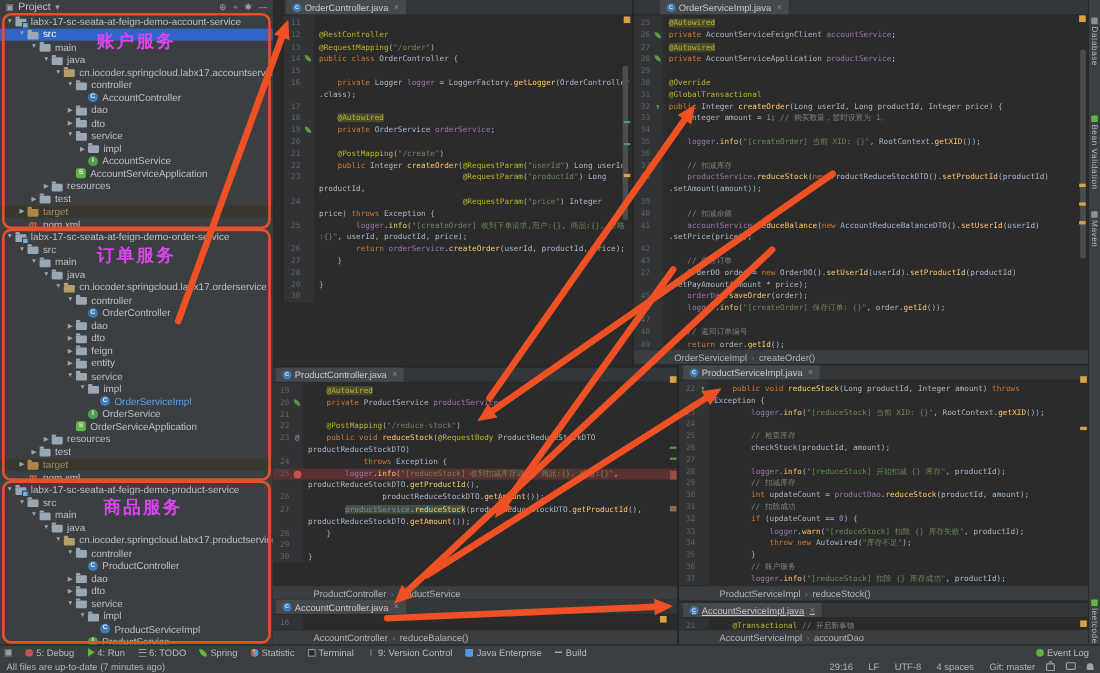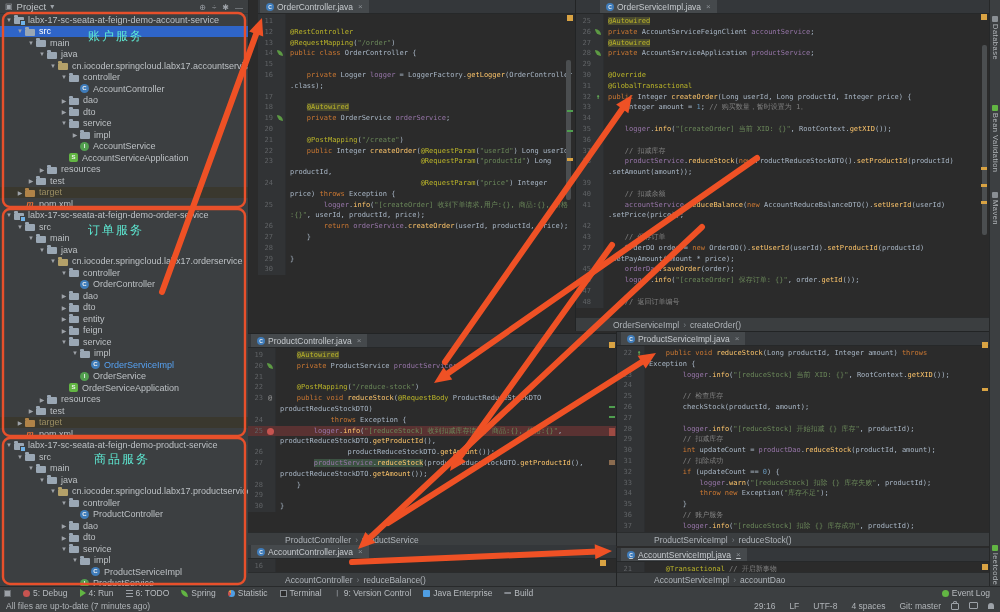--- a/index.html
+++ b/index.html
@@ -86,21 +86,21 @@
   .statusline{position:absolute;left:0;top:599px;width:1000px;height:13px;background:#3c3f41;display:flex;align-items:center;
               font-size:8.5px;color:#b0b4b8;padding:0 6px;box-sizing:border-box;}
   .sitem{margin-left:14px;white-space:nowrap;}
   .sico{display:inline-block;width:7px;height:7px;background:#9da2a8;margin-left:10px;border-radius:1px;}
   .sico.lock{background:transparent;border:1px solid #9da2a8;border-radius:1px;position:relative;width:6px;height:5px;margin-bottom:-1px;}
   .sico.lock:before{content:"";position:absolute;left:1px;top:-3px;width:2px;height:2px;border:1px solid #9da2a8;border-bottom:none;border-radius:2px 2px 0 0;}
   .sico.screen{background:#3c3f41;border:1px solid #9da2a8;width:7px;height:5px;}
   .sico.bell{background:#9da2a8;border-radius:50% 50% 0 0;width:6px;height:6px;}
   
   #overlay{position:absolute;left:0;top:0;width:1000px;height:612px;z-index:60;pointer-events:none;}
-  .redlabel{position:absolute;z-index:61;color:#5eead4;font-weight:normal;font-size:12px;letter-spacing:2px;pointer-events:none;}
+  .redlabel{position:absolute;z-index:61;color:#d946ef;font-weight:bold;font-size:16px;letter-spacing:2px;pointer-events:none;}
 </style>
 </head>
 <body>
 
 <div id="screen">
 
   <div class="panel">
     <div class="phead">
       <span class="phico">▣</span>
       <span>Project</span>
@@ -238,26 +238,26 @@
             <span class="tlabel">dao</span>
           </div>
           <div class="trow" style="padding-left: 59px;">
             <span class="tarrow">▶</span>
             <span class="ticon fi"></span>
             <span class="tlabel">dto</span>
           </div>
           <div class="trow" style="padding-left: 59px;">
             <span class="tarrow">▶</span>
             <span class="ticon fi"></span>
+            <span class="tlabel">feign</span>
+          </div>
+          <div class="trow" style="padding-left: 59px;">
+            <span class="tarrow">▶</span>
+            <span class="ticon fi"></span>
             <span class="tlabel">entity</span>
-          </div>
-          <div class="trow" style="padding-left: 59px;">
-            <span class="tarrow">▶</span>
-            <span class="ticon fi"></span>
-            <span class="tlabel">feign</span>
           </div>
           <div class="trow" style="padding-left: 59px;">
             <span class="tarrow">▼</span>
             <span class="ticon fi"></span>
             <span class="tlabel">service</span>
           </div>
           <div class="trow" style="padding-left: 70px;">
             <span class="tarrow">▼</span>
             <span class="ticon fi"></span>
             <span class="tlabel">impl</span>
@@ -434,20 +434,21 @@
         <div class="cline"><span class="lnum">41</span><span class="gico"></span><span class="code"><span class="tk-d">    </span><span class="tk-f">accountService</span><span class="tk-d">.</span><span class="tk-m">reduceBalance</span><span class="tk-d">(</span><span class="tk-k">new </span><span class="tk-d">AccountReduceBalanceDTO().</span><span class="tk-m">setUserId</span><span class="tk-d">(userId)</span></span></div>
         <div class="cline"><span class="lnum"></span><span class="gico"></span><span class="code"><span class="tk-d">.setPrice(price));</span></span></div>
         <div class="cline"><span class="lnum">42</span><span class="gico"></span><span class="code"></span></div>
         <div class="cline"><span class="lnum">43</span><span class="gico"></span><span class="code"><span class="tk-c">    // 保存订单</span></span></div>
         <div class="cline"><span class="lnum">27</span><span class="gico"></span><span class="code"><span class="tk-d">    OrderDO order = </span><span class="tk-k">new </span><span class="tk-d">OrderDO().</span><span class="tk-m">setUserId</span><span class="tk-d">(userId).</span><span class="tk-m">setProductId</span><span class="tk-d">(productId)</span></span></div>
         <div class="cline"><span class="lnum"></span><span class="gico"></span><span class="code"><span class="tk-d">.setPayAmount(amount * price);</span></span></div>
         <div class="cline"><span class="lnum">45</span><span class="gico"></span><span class="code"><span class="tk-d">    </span><span class="tk-f">orderDao</span><span class="tk-d">.</span><span class="tk-m">saveOrder</span><span class="tk-d">(order);</span></span></div>
         <div class="cline"><span class="lnum">46</span><span class="gico"></span><span class="code"><span class="tk-d">    </span><span class="tk-f">logger</span><span class="tk-d">.</span><span class="tk-m">info</span><span class="tk-d">(</span><span class="tk-s">"[createOrder] 保存订单: {}"</span><span class="tk-d">, order.</span><span class="tk-m">getId</span><span class="tk-d">());</span></span></div>
         <div class="cline"><span class="lnum">47</span><span class="gico"></span><span class="code"></span></div>
         <div class="cline"><span class="lnum">48</span><span class="gico"></span><span class="code"><span class="tk-c">    // 返回订单编号</span></span></div>
+        <div class="cline"><span class="lnum">49</span><span class="gico"></span><span class="code"><span class="tk-d">    </span><span class="tk-k">return </span><span class="tk-d">order.</span><span class="tk-m">getId</span><span class="tk-d">();</span></span></div>
       </div>
       <div class="bcrumb">
         <span>OrderServiceImpl</span>
         <span class="bsep">›</span>
         <span>createOrder()</span>
       </div>
     </div>
   <div class="ed ed3">
       <div class="tabbar">
         <div class="tab" style="margin-left: 3px;">
@@ -496,21 +497,21 @@
         <div class="cline"><span class="lnum">24</span><span class="gico"></span><span class="code"></span></div>
         <div class="cline"><span class="lnum">25</span><span class="gico"></span><span class="code"><span class="tk-c">        // 检查库存</span></span></div>
         <div class="cline"><span class="lnum">26</span><span class="gico"></span><span class="code"><span class="tk-d">        checkStock(productId, amount);</span></span></div>
         <div class="cline"><span class="lnum">27</span><span class="gico"></span><span class="code"></span></div>
         <div class="cline"><span class="lnum">28</span><span class="gico"></span><span class="code"><span class="tk-d">        </span><span class="tk-f">logger</span><span class="tk-d">.</span><span class="tk-m">info</span><span class="tk-d">(</span><span class="tk-s">"[reduceStock] 开始扣减 {} 库存"</span><span class="tk-d">, productId);</span></span></div>
         <div class="cline"><span class="lnum">29</span><span class="gico"></span><span class="code"><span class="tk-c">        // 扣减库存</span></span></div>
         <div class="cline"><span class="lnum">30</span><span class="gico"></span><span class="code"><span class="tk-d">        </span><span class="tk-k">int </span><span class="tk-d">updateCount = </span><span class="tk-f">productDao</span><span class="tk-d">.</span><span class="tk-m">reduceStock</span><span class="tk-d">(productId, amount);</span></span></div>
         <div class="cline"><span class="lnum">31</span><span class="gico"></span><span class="code"><span class="tk-c">        // 扣除成功</span></span></div>
         <div class="cline"><span class="lnum">32</span><span class="gico"></span><span class="code"><span class="tk-d">        </span><span class="tk-k">if </span><span class="tk-d">(updateCount == </span><span class="tk-n">0</span><span class="tk-d">) {</span></span></div>
         <div class="cline"><span class="lnum">33</span><span class="gico"></span><span class="code"><span class="tk-d">            </span><span class="tk-f">logger</span><span class="tk-d">.</span><span class="tk-m">warn</span><span class="tk-d">(</span><span class="tk-s">"[reduceStock] 扣除 {} 库存失败"</span><span class="tk-d">, productId);</span></span></div>
-        <div class="cline"><span class="lnum">34</span><span class="gico"></span><span class="code"><span class="tk-d">            </span><span class="tk-k">throw new </span><span class="tk-d">Exception(</span><span class="tk-s">"库存不足"</span><span class="tk-d">);</span></span></div>
+        <div class="cline"><span class="lnum">34</span><span class="gico"></span><span class="code"><span class="tk-d">            </span><span class="tk-k">throw new </span><span class="tk-d">Autowired(</span><span class="tk-s">"库存不足"</span><span class="tk-d">);</span></span></div>
         <div class="cline"><span class="lnum">35</span><span class="gico"></span><span class="code"><span class="tk-d">        }</span></span></div>
         <div class="cline"><span class="lnum">36</span><span class="gico"></span><span class="code"><span class="tk-c">        // 账户服务</span></span></div>
         <div class="cline"><span class="lnum">37</span><span class="gico"></span><span class="code"><span class="tk-d">        </span><span class="tk-f">logger</span><span class="tk-d">.</span><span class="tk-m">info</span><span class="tk-d">(</span><span class="tk-s">"[reduceStock] 扣除 {} 库存成功"</span><span class="tk-d">, productId);</span></span></div>
       </div>
       <div class="bcrumb">
         <span>ProductServiceImpl</span>
         <span class="bsep">›</span>
         <span>reduceStock()</span>
       </div>
     </div>

